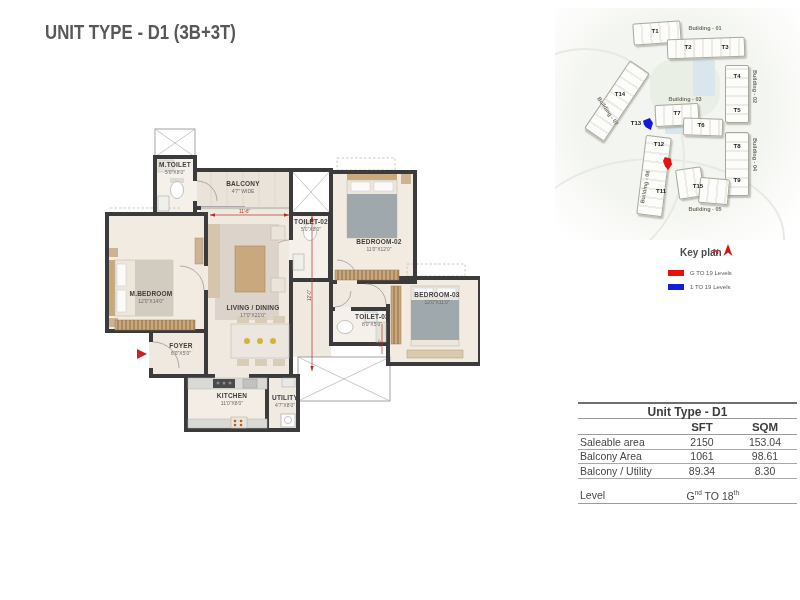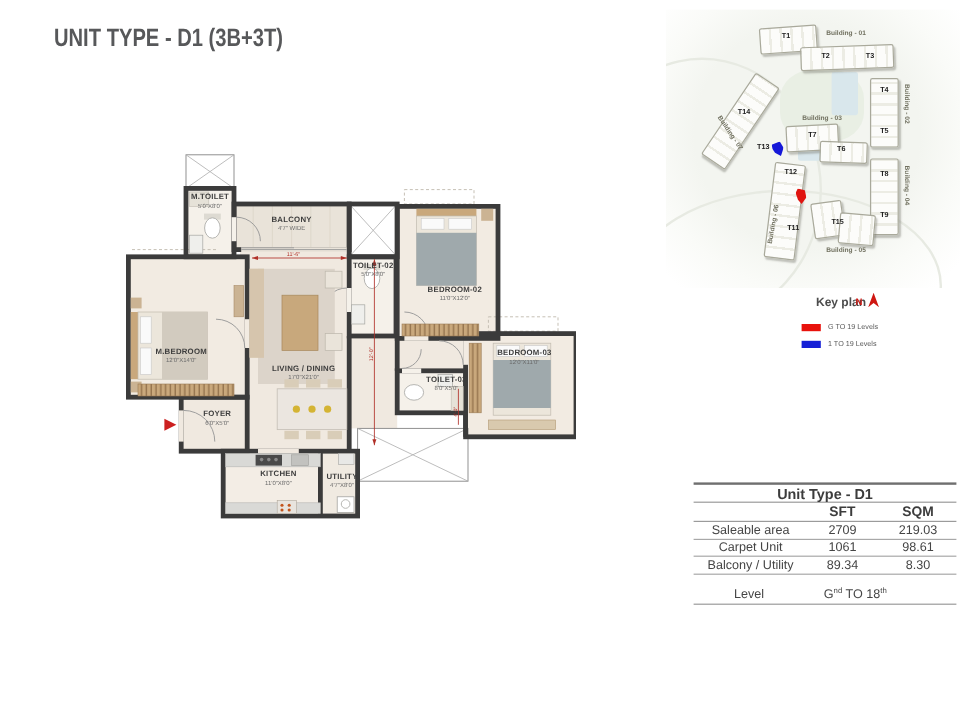--- a/index.html
+++ b/index.html
@@ -51,21 +51,21 @@
   .leg-sw.blue { background:#1520d6; }
   .leg-lb { font-size:6px; color:#5a5a5a; }
 
   
   .spec { position:absolute; left:578px; top:402px; width:219px; color:#454545; }
   .t-title { border-top:2px solid #6f6f6f; border-bottom:1px solid #9b9b9b; text-align:center;
     font-weight:bold; font-size:12px; height:17px; line-height:17px; color:#3c3c3c; }
   .t-head { display:flex; border-bottom:1px solid #9b9b9b; height:16px; align-items:center;
     font-weight:bold; font-size:11.5px; color:#3c3c3c; }
   .t-row { display:flex; border-bottom:1px solid #a8a8a8; height:14.5px; align-items:center; font-size:10.5px; }
-  .c-lab { flex:1; text-align:center; padding-left:2px; }
+  .c-lab { flex:1; text-align:left; padding-left:2px; }
   .c-sft { width:62px; text-align:center; }
   .c-sqm { width:64px; text-align:center; }
   .t-gap { height:9px; }
   .t-sec1 { border-top:2px solid #6f6f6f; border-bottom:1px solid #9b9b9b; text-align:center;
     font-weight:bold; font-size:11.5px; height:16px; line-height:16px; color:#3c3c3c; }
   .t-sec2 { border-bottom:1px solid #9b9b9b; text-align:center; font-weight:bold; font-size:11.5px;
     height:15px; line-height:15px; color:#3c3c3c; }
   .t-level { display:flex; border-bottom:1px solid #9b9b9b; height:16px; align-items:center; font-size:10.5px; }
   .t-level .val { flex:1; text-align:center; padding-right:40px; }
   sup { font-size:6.5px; vertical-align:super; }
@@ -380,25 +380,25 @@
 
   <div class="spec">
     <div class="t-title">Unit Type - D1</div>
     <div class="t-head">
       <div class="c-lab"></div>
       <div class="c-sft">SFT</div>
       <div class="c-sqm">SQM</div>
     </div>
     <div class="t-row">
       <div class="c-lab">Saleable area</div>
-      <div class="c-sft">2709</div>
-      <div class="c-sqm">219.03</div>
+      <div class="c-sft">2150</div>
+      <div class="c-sqm">153.04</div>
     </div>
     <div class="t-row">
-      <div class="c-lab">Carpet Unit</div>
+      <div class="c-lab">Balcony Area</div>
       <div class="c-sft">1061</div>
       <div class="c-sqm">98.61</div>
     </div>
     <div class="t-row">
       <div class="c-lab">Balcony / Utility</div>
       <div class="c-sft">89.34</div>
       <div class="c-sqm">8.30</div>
     </div>
     <div class="t-gap"></div>
     <div class="t-level">

